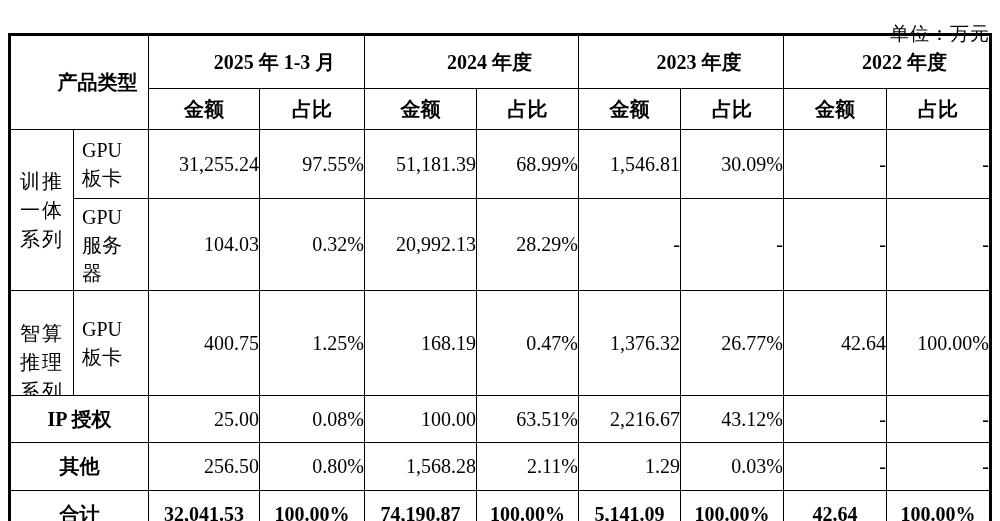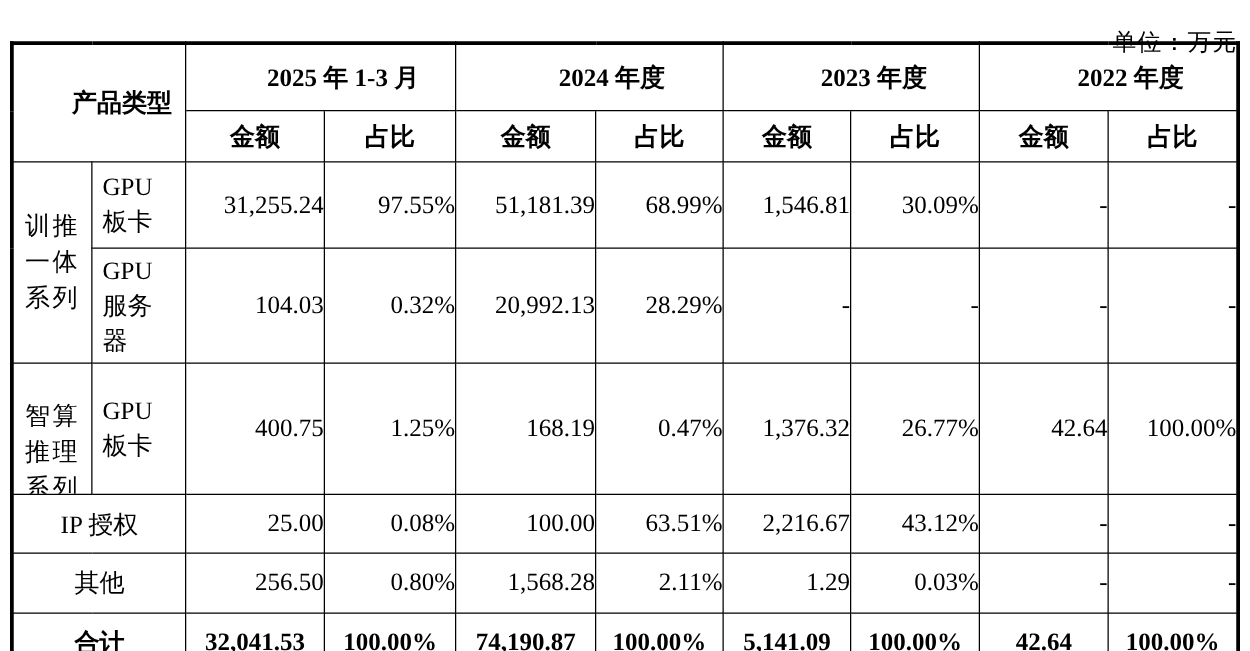--- a/index.html
+++ b/index.html
@@ -32,21 +32,21 @@
   .corner-h{text-align:center;font-size:20px;}
   tr.hr1 td,tr.hr1 th{height:52px;padding-left:36px;}
   tr.hr2 td,tr.hr2 th{height:40px;}
   tr.r1 td{height:68px;}
   tr.r2 td{height:91px;}
   tr.r3 td{height:85px;}
   tr.r4 td{height:46px;}
   tr.r5 td{height:47px;}
   tr.r6 td{height:47px;text-align:center;}
   td.num{text-align:right;padding-right:9px;font-variant-numeric:tabular-nums;}
-  td.lbl{text-align:center;}
+  td.lbl{text-align:center;font-weight:bold;}
   .group-cell{text-align:center;}
   .group-cell .wrap{
     width:54px;margin:0 auto;
     line-height:29px;letter-spacing:2px;
     word-break:break-all;text-align:center;
   }
   .group-cell .clip{height:76px;overflow:hidden;margin-top:28px;}
   .prod-cell{text-align:center;}
   .prod-cell .wrap{
     width:58px;margin:0 auto;

